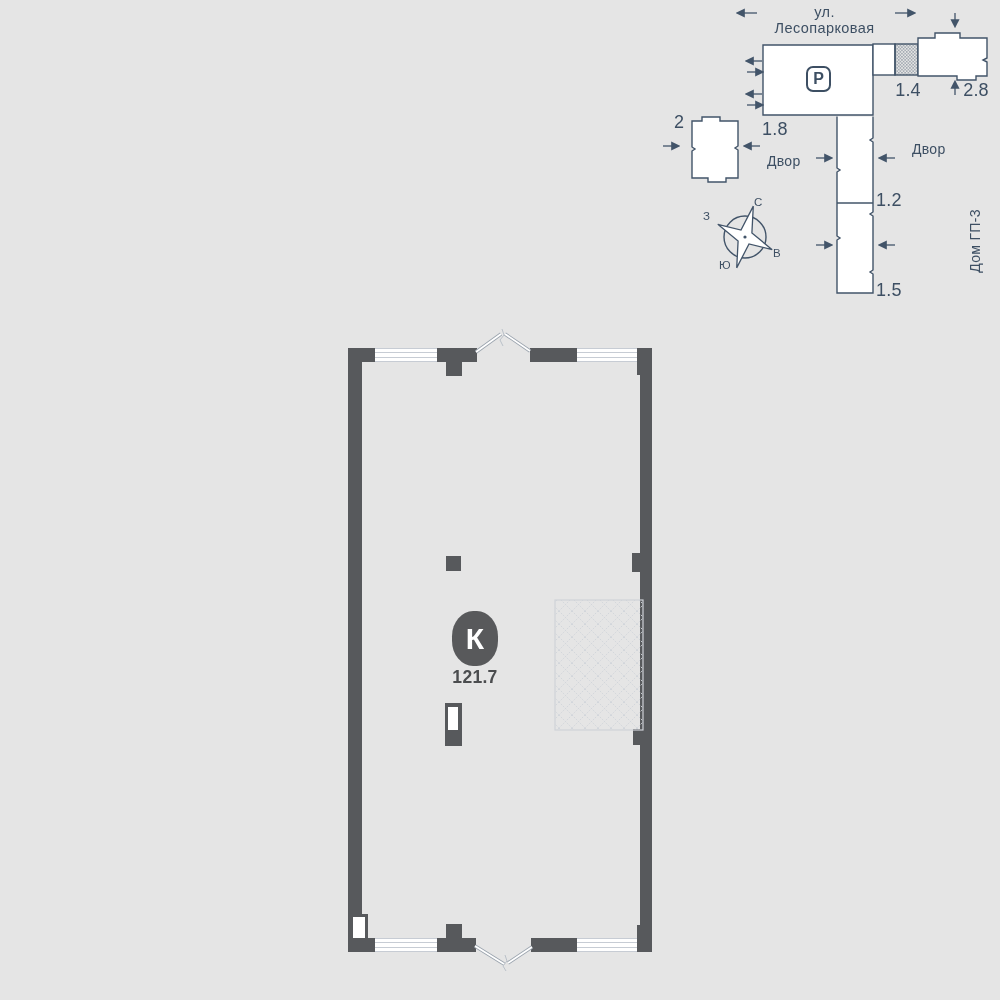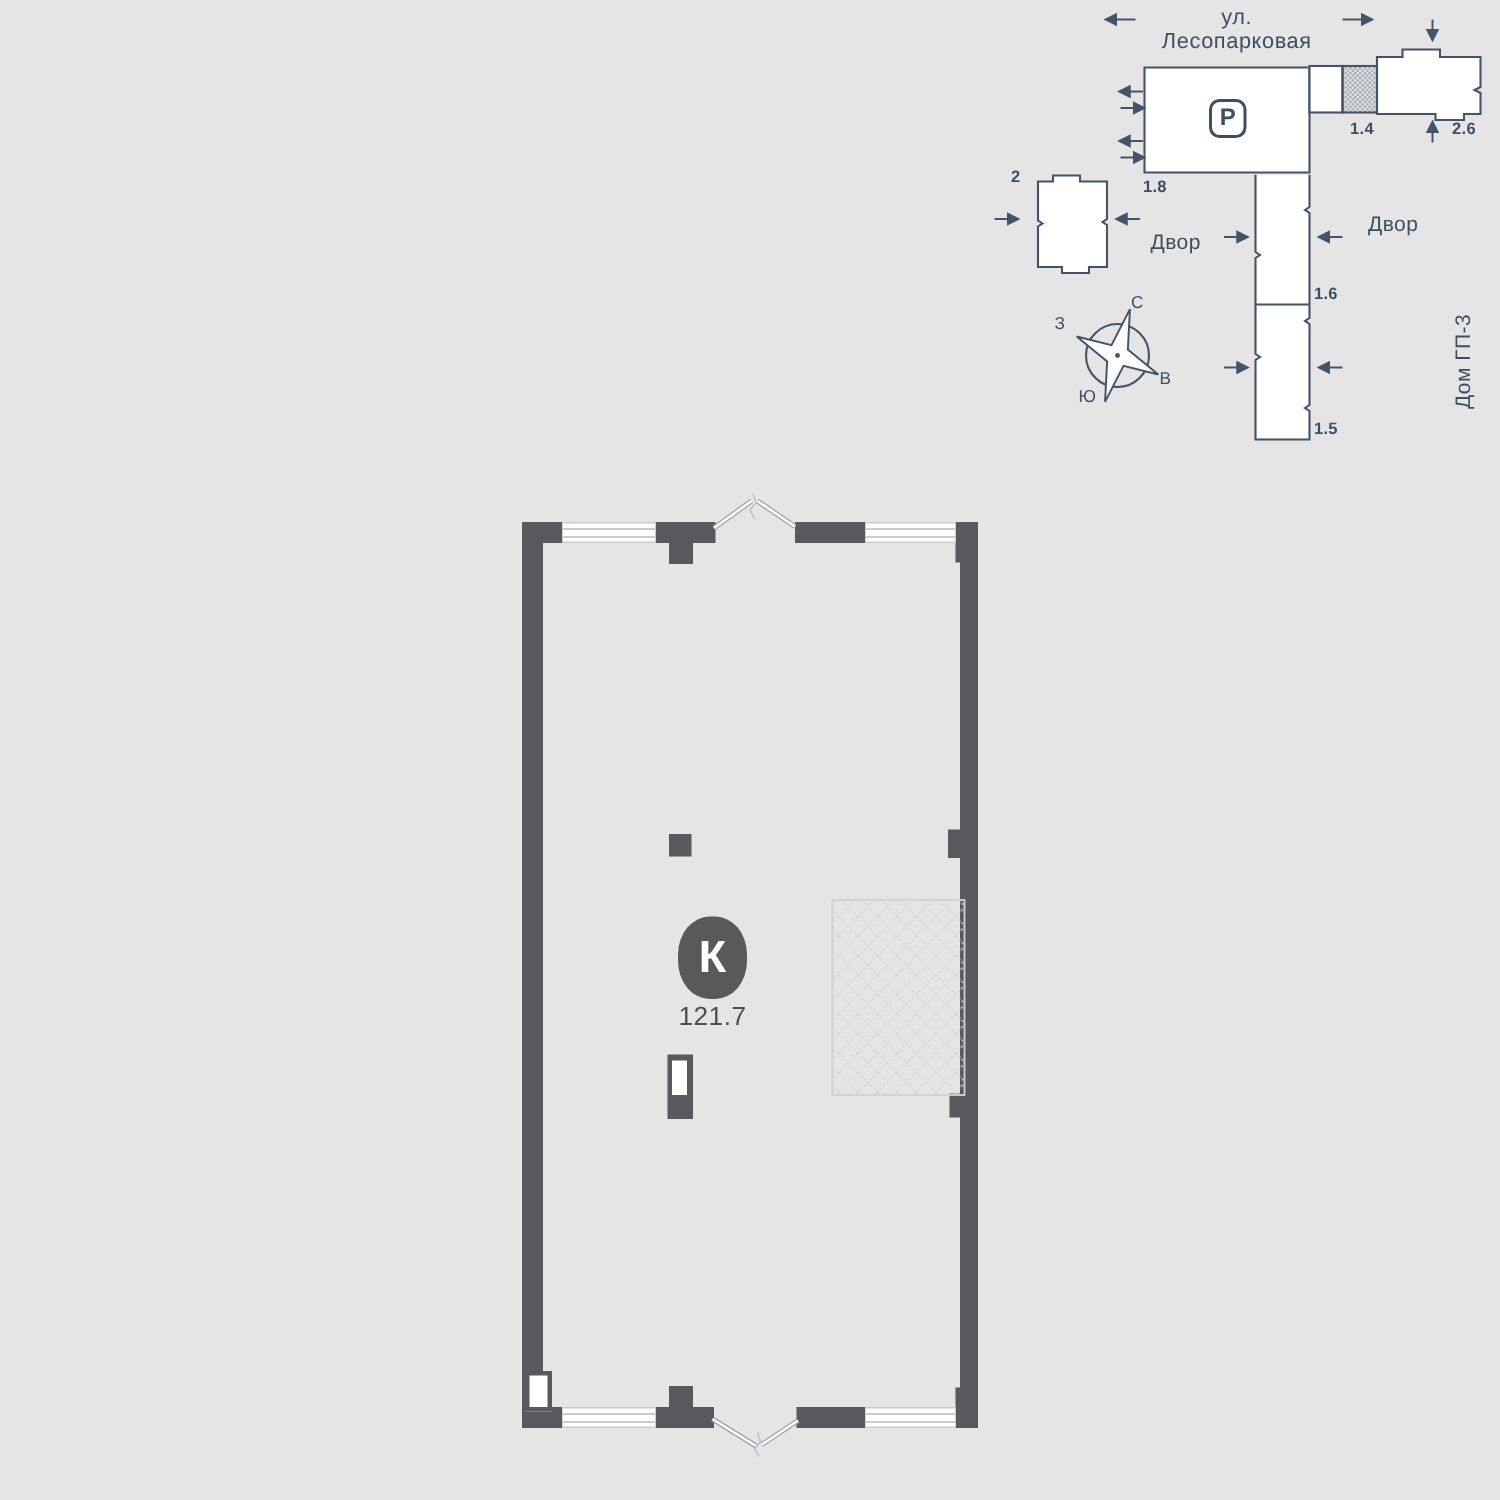--- a/index.html
+++ b/index.html
@@ -18,41 +18,41 @@
   .window{position:absolute;background:#fff;box-sizing:border-box;
     border-top:1.5px solid var(--window-line);border-bottom:1.5px solid var(--window-line);
     background-image:linear-gradient(to bottom,
       transparent 0,transparent 3.1px,var(--window-line) 3.1px,var(--window-line) 4.3px,
       transparent 4.3px,transparent 8.2px,var(--window-line) 8.2px,var(--window-line) 9.4px,transparent 9.4px);}
   .niche{position:absolute;background:#fff;border:3px solid var(--wall);box-sizing:border-box;}
   .duct{position:absolute;background:var(--wall);}
   .duct-inner{position:absolute;left:3px;top:4px;width:10px;height:23px;background:#fff;}
   .unit-badge{position:absolute;background:var(--badge-bg);color:var(--badge-text);
     display:flex;align-items:center;justify-content:center;font-weight:bold;}
-  .unit-area{position:absolute;color:var(--area-text);font-weight:normal;font-size:17.5px;text-align:center;letter-spacing:.3px;}
+  .unit-area{position:absolute;color:var(--area-text);font-weight:bold;font-size:17.5px;text-align:center;letter-spacing:.3px;}
 
   
   .mm-line{fill:#fff;stroke:var(--plan-line);stroke-width:1.4;stroke-linejoin:miter;}
   .mm-nf{fill:none;stroke:var(--plan-line);stroke-width:1.4;}
   .mm-hatch{fill:url(#dots);stroke:var(--plan-line);stroke-width:1.4;}
   .mm-arrow{stroke:var(--plan-line);stroke-width:1.3;fill:none;marker-end:url(#ah);}
   #ah path{fill:var(--plan-line);}
   .dot{fill:var(--plan-line);opacity:.45;}
   .mm-star{fill:#fff;stroke:var(--plan-line);stroke-width:1.3;}
   .mm-ctr{fill:var(--plan-line);}
 
   
   .plan-door{stroke:var(--door-line);stroke-width:3.4;fill:none;}
   .plan-door-core{stroke:#fff;stroke-width:1.7;fill:none;}
   .squiggle{stroke:#bac1c9;stroke-width:1;fill:none;}
   .hatch-area{fill:url(#xhatch);stroke:#cfd3d8;stroke-width:1.2;}
   .xh{stroke:var(--hatch-line);stroke-width:1;stroke-dasharray:1.6 1.3;}
 
   
-  .mm-label{position:absolute;color:var(--text);font-weight:bold;font-size:11px;letter-spacing:.2px;}
+  .mm-label{position:absolute;color:var(--text);font-weight:normal;font-size:18px;letter-spacing:.2px;}
   .mm-text{position:absolute;color:var(--text);font-size:14px;letter-spacing:.3px;}
   .mm-street{position:absolute;color:var(--text);font-size:14.5px;letter-spacing:.4px;text-align:center;}
   .compass-letter{position:absolute;color:var(--text);font-size:11.5px;}
   .p-badge{position:absolute;color:var(--text);border:2px solid var(--text);border-radius:7px;
     box-sizing:border-box;display:flex;align-items:center;justify-content:center;
     font-weight:bold;font-size:16px;background:#fff;}
   .vertical{transform:rotate(-90deg);transform-origin:center center;text-align:center;}
 </style>
 </head>
 <body>
@@ -101,22 +101,22 @@
       <circle class="mm-nf" cx="95" cy="237" r="21"></circle>
       <path class="mm-star" d="M103.3 206.1 L101.9 233 L122.2 249.7 L99 243.9 L86.7 267.9 L88.1 241 L67.8 224.3 L91 230.1 Z"></path>
       <circle class="mm-ctr" cx="95" cy="237" r="1.6"></circle>
     </g>
   </svg>
 
   <div class="mm-street abs" style="left:767px;top:4px;width:115px;">ул. Лесопарковая</div>
   <div class="p-badge" style="left:806px;top:66px;width:25px;height:26px;">Р</div>
   <div class="mm-label" style="left:762px;top:119px;">1.8</div>
   <div class="mm-label" style="left:895px;top:80px;width:26px;text-align:center;">1.4</div>
-  <div class="mm-label" style="left:963px;top:80px;width:26px;text-align:center;">2.6</div>
-  <div class="mm-label" style="left:876px;top:190px;">1.6</div>
+  <div class="mm-label" style="left:963px;top:80px;width:26px;text-align:center;">2.8</div>
+  <div class="mm-label" style="left:876px;top:190px;">1.2</div>
   <div class="mm-label" style="left:876px;top:280px;">1.5</div>
   <div class="mm-label" style="left:674px;top:112px;">2</div>
   <div class="mm-text" style="left:767px;top:153px;width:40px;">Двор</div>
   <div class="mm-text" style="left:912px;top:141px;width:44px;">Двор</div>
   <div class="mm-text vertical" style="left:930px;top:233px;width:90px;">Дом ГП-3</div>
   <div class="compass-letter" style="left:754px;top:196px;">С</div>
   <div class="compass-letter" style="left:703px;top:210px;">З</div>
   <div class="compass-letter" style="left:773px;top:247px;">В</div>
   <div class="compass-letter" style="left:719px;top:259px;">Ю</div>
 

